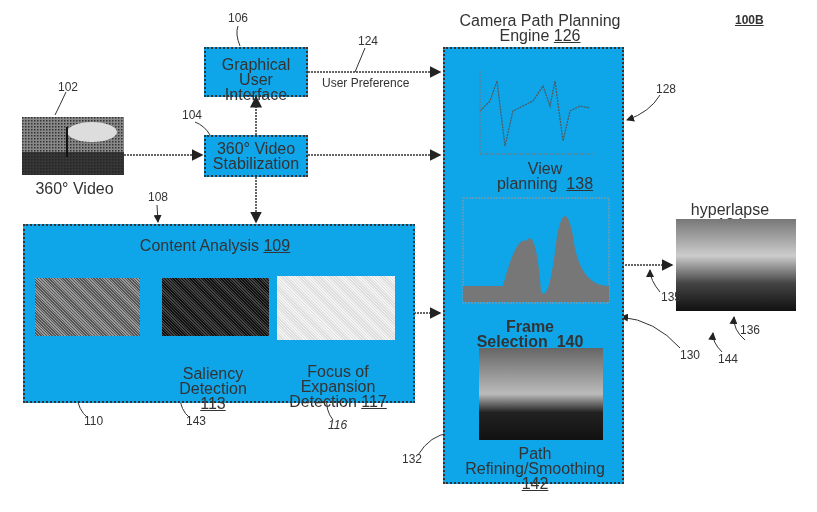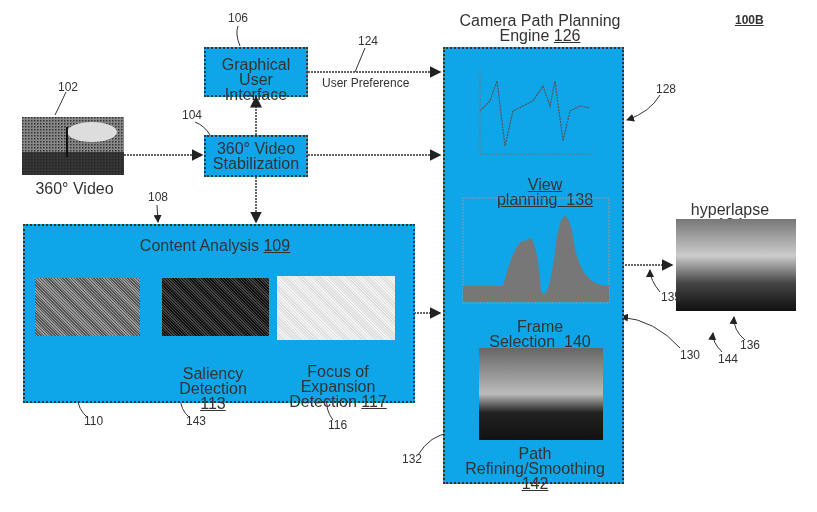--- a/index.html
+++ b/index.html
@@ -84,39 +84,39 @@
 <div class="box" style="left:23px;top:224px;width:392px;height:179px;">
   <div class="lbl" style="left:80px;top:12px;width:220px;"><span>Content Analysis</span> <u>109</u></div>
   <div class="img" style="left:10px;top:52px;width:105px;height:58px;background:repeating-linear-gradient(45deg,#555 0 1px,#999 1px 2px);"></div>
   <div class="img" style="left:137px;top:52px;width:107px;height:58px;background:repeating-linear-gradient(45deg,#111 0 1px,#444 1px 2px);"></div>
   <div class="img" style="left:252px;top:50px;width:118px;height:64px;background:repeating-linear-gradient(45deg,#ddd 0 1px,#f4f4f4 1px 2px);"></div>
   <div class="lbl" style="left:128px;top:140px;width:120px;"><span>Saliency Detection</span><br><u>113</u></div>
   <div class="lbl" style="left:248px;top:138px;width:130px;"><span>Focus of Expansion</span><br><span>Detection</span> <u>117</u></div>
 </div>
 <div class="ref" style="left:84px;top:414px;">110</div>
 <div class="ref" style="left:186px;top:414px;">143</div>
-<div class="ref" style="left:328px;top:418px;">116</div>
+<div class="ref" style="left:328px;top:418px;font-style:italic;">116</div>
 
 <div class="lbl" style="left:450px;top:13px;width:180px;"><span>Camera Path Planning</span><br><span>Engine</span> <u>126</u></div>
 <div class="box" style="left:443px;top:47px;width:181px;height:437px;">
   <svg class="abs" style="left:30px;top:17px;" width="120" height="95">
     <polyline fill="none" stroke="#555" stroke-width="1.2" stroke-dasharray="2,1" points="5,45 15,35 22,15 30,80 38,45 48,40 58,35 68,20 75,40 80,15 88,75 95,45 105,40 115,42"></polyline>
     <line x1="5" y1="88" x2="118" y2="88" stroke="#777" stroke-dasharray="2,1"></line>
     <line x1="5" y1="5" x2="5" y2="88" stroke="#777" stroke-dasharray="2,1"></line>
   </svg>
-  <div class="lbl" style="left:40px;top:128px;width:120px;text-decoration:underline;"><span>View planning</span>&nbsp;&nbsp;<u>138</u></div>
+  <div class="lbl" style="left:40px;top:112px;width:120px;"><span>View planning</span>&nbsp;&nbsp;<u>138</u></div>
   <svg class="abs" style="left:16px;top:147px;" width="150" height="110">
     <rect x="2" y="2" width="146" height="105" fill="none" stroke="#999" stroke-dasharray="2,1"></rect>
     <path d="M2,90 L42,90 Q55,40 65,45 Q75,30 80,95 Q88,110 96,40 Q104,0 112,40 Q118,90 148,90 L148,106 L2,106 z" fill="#777"></path>
   </svg>
-  <div class="lbl" style="left:30px;top:270px;width:130px;"><span>Frame Selection</span>&nbsp;&nbsp;<u>140</u></div>
+  <div class="lbl" style="left:20px;top:270px;width:130px;font-weight:bold;"><span>Frame Selection</span>&nbsp;&nbsp;<u>140</u></div>
   <div class="img" style="left:34px;top:299px;width:124px;height:92px;background:linear-gradient(#666,#bbb 50%,#222 70%,#111);"></div>
   <div class="lbl" style="left:15px;top:397px;width:150px;"><span>Path Refining/Smoothing</span><br><u>142</u></div>
 </div>
 <div class="ref" style="left:656px;top:82px;">128</div>
 <div class="ref" style="left:680px;top:348px;">130</div>
 <div class="ref" style="left:402px;top:452px;">132</div>
 
 <div class="lbl" style="left:680px;top:202px;width:100px;"><span>hyperlapse</span> <u>134</u></div>
 <div class="img" style="left:676px;top:219px;width:120px;height:92px;background:linear-gradient(#777,#ccc 40%,#444 70%,#111);"></div>
 <div class="ref" style="left:650px;top:290px;margin-left:11px;">135</div>
-<div class="ref" style="left:740px;top:338px;">136</div>
+<div class="ref" style="left:740px;top:323px;">136</div>
 <div class="ref" style="left:718px;top:352px;">144</div>
 
 </body></html>

